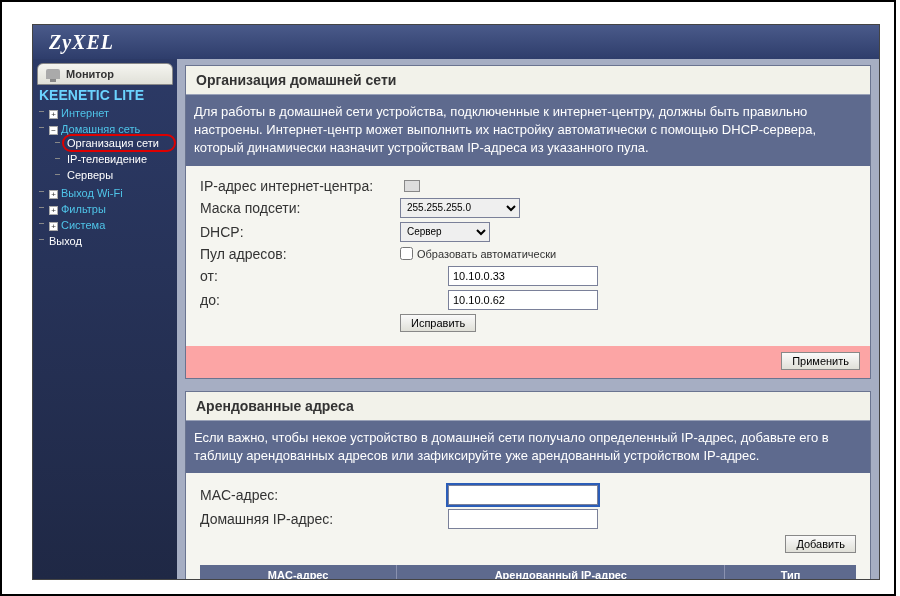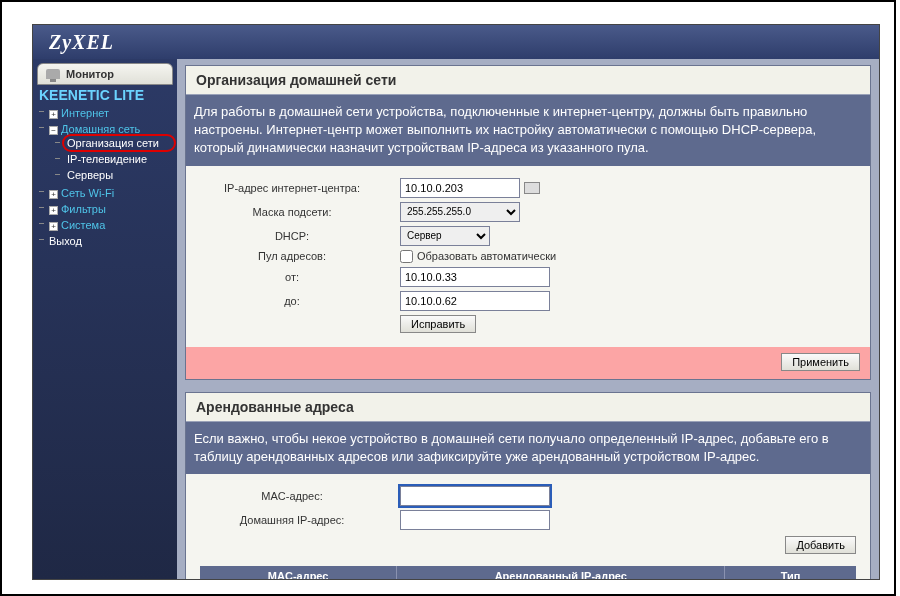--- a/index.html
+++ b/index.html
@@ -23,23 +23,23 @@
 .nav-sub-item { color: #fff; padding: 2px 4px; cursor: pointer; position: relative; font-size: 11px; }
 .nav-sub-item::before { content: ""; position: absolute; left: -8px; top: 7px; width: 5px; height: 1px; background: #888; }
 .nav-sub-item.highlight { outline: 2px solid #d00; border-radius: 8px; outline-offset: -1px; }
 .expand-box { display: inline-block; width: 9px; height: 9px; border: 1px solid #aaa; background: #fff; color: #333; font-size: 8px; line-height: 7px; text-align: center; margin-right: 3px; vertical-align: middle; }
 .content { flex: 1; padding: 6px 8px 8px 8px; overflow-y: auto; }
 .panel { border: 1px solid #6a7490; background: #fca5a5; margin-bottom: 12px; }
 .panel-title { background: #f2f2ea; padding: 6px 10px; font-size: 14px; font-weight: bold; color: #333; border-bottom: 1px solid #9aa2b8; }
 .panel-desc { background: #5e6a8e; color: #fff; padding: 8px 8px; font-size: 13px; line-height: 1.4; }
 .panel-body { background: #f5f5f0; padding: 12px 14px 10px; }
 .form-row { display: flex; align-items: center; margin-bottom: 4px; }
-.form-label { width: 200px; text-align: center; padding-right: 16px; color: #333; font-size: 11px; }
+.form-label { width: 200px; text-align: left; padding-right: 16px; color: #333; font-size: 14px; }
 .text-input { border: 1px solid #7a8099; padding: 2px 4px; font-size: 11px; height: 20px; width: 120px; background: #fff; }
-.text-input.wide { width: 150px; }
+.text-input.wide { width: 150px; margin-left: 48px; }
 .text-input.highlight { outline: 2px solid #2b5db8; }
 .select-input { border: 1px solid #7a8099; padding: 1px 2px; font-size: 10px; height: 20px; width: 90px; background: #efefef; }
 .btn { background: linear-gradient(180deg, #fafafa 0%, #e0e0d8 100%); border: 1px solid #888; padding: 2px 10px; font-size: 11px; cursor: pointer; }
 .btn-row-right { text-align: right; padding: 6px 10px 8px; }
 .btn-row-right .btn { margin-left: 5px; }
 .table-lease { width: 100%; border-collapse: collapse; margin-top: 12px; }
 .table-lease th { background: #5e6a8e; color: #fff; font-weight: bold; padding: 4px 6px; font-size: 11px; text-align: center; border-right: 1px solid #8a92b0; }
 .table-lease th:last-child { border-right: none; }
 .table-lease td { background: #fff; padding: 4px 6px; text-align: center; color: #555; font-size: 11px; border-top: 1px solid #ccc; }
 .nic-icon { display: inline-block; width: 16px; height: 12px; border: 1px solid #888; background: #ddd; vertical-align: middle; margin-left: 4px; }
@@ -62,36 +62,35 @@
         <div class="nav-title">KEENETIC LITE</div>
         <ul class="nav-list">
           <li class="nav-item"><span class="expand-box">+</span><span>Интернет</span></li>
           <li class="nav-item"><span class="expand-box">−</span><span>Домашняя сеть</span>
             <ul class="nav-sub">
               <li class="nav-sub-item highlight"><span>Организация сети</span></li>
               <li class="nav-sub-item"><span>IP-телевидение</span></li>
               <li class="nav-sub-item"><span>Серверы</span></li>
             </ul>
           </li>
-          <li class="nav-item"><span class="expand-box">+</span><span>Сеть Wi-Fi</span></li>
+          <li class="nav-item"><span class="expand-box">+</span><span>Выход Wi-Fi</span></li>
           <li class="nav-item"><span class="expand-box">+</span><span>Фильтры</span></li>
           <li class="nav-item"><span class="expand-box">+</span><span>Система</span></li>
           <li class="nav-item white"><span>Выход</span></li>
         </ul>
       </div>
 
       <div class="content">
 
         <div class="panel">
           <div class="panel-title">Организация домашней сети</div>
           <div class="panel-desc">Для работы в домашней сети устройства, подключенные к интернет-центру, должны быть правильно настроены. Интернет-центр может выполнить их настройку автоматически с помощью DHCP-сервера, который динамически назначит устройствам IP-адреса из указанного пула.</div>
           <div class="panel-body">
             <div class="form-row">
               <div class="form-label">IP-адрес интернет-центра:</div>
-              <input class="text-input" value="10.10.0.203" style="">
               <span class="nic-icon"></span>
             </div>
             <div class="form-row">
               <div class="form-label">Маска подсети:</div>
               <select class="select-input" style="width:120px"><option>255.255.255.0</option></select>
             </div>
             <div class="form-row">
               <div class="form-label">DHCP:</div>
               <select class="select-input"><option>Сервер</option></select>
             </div>

